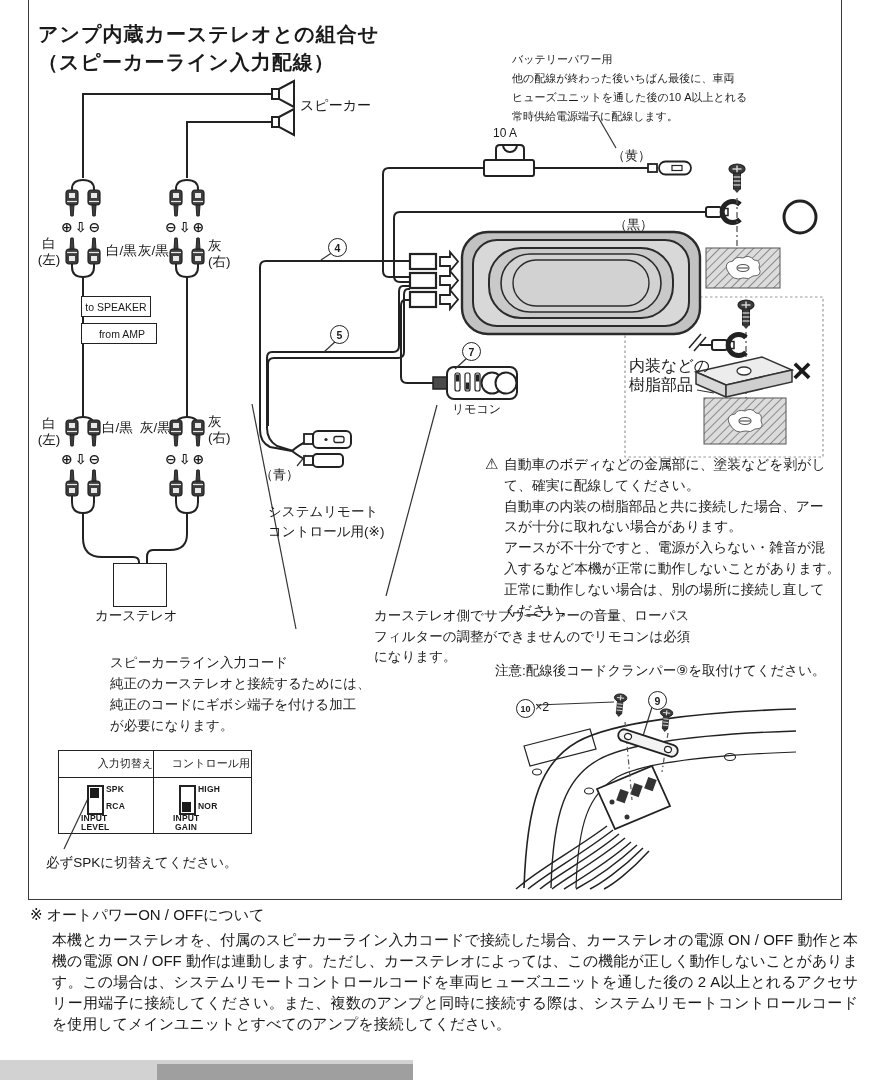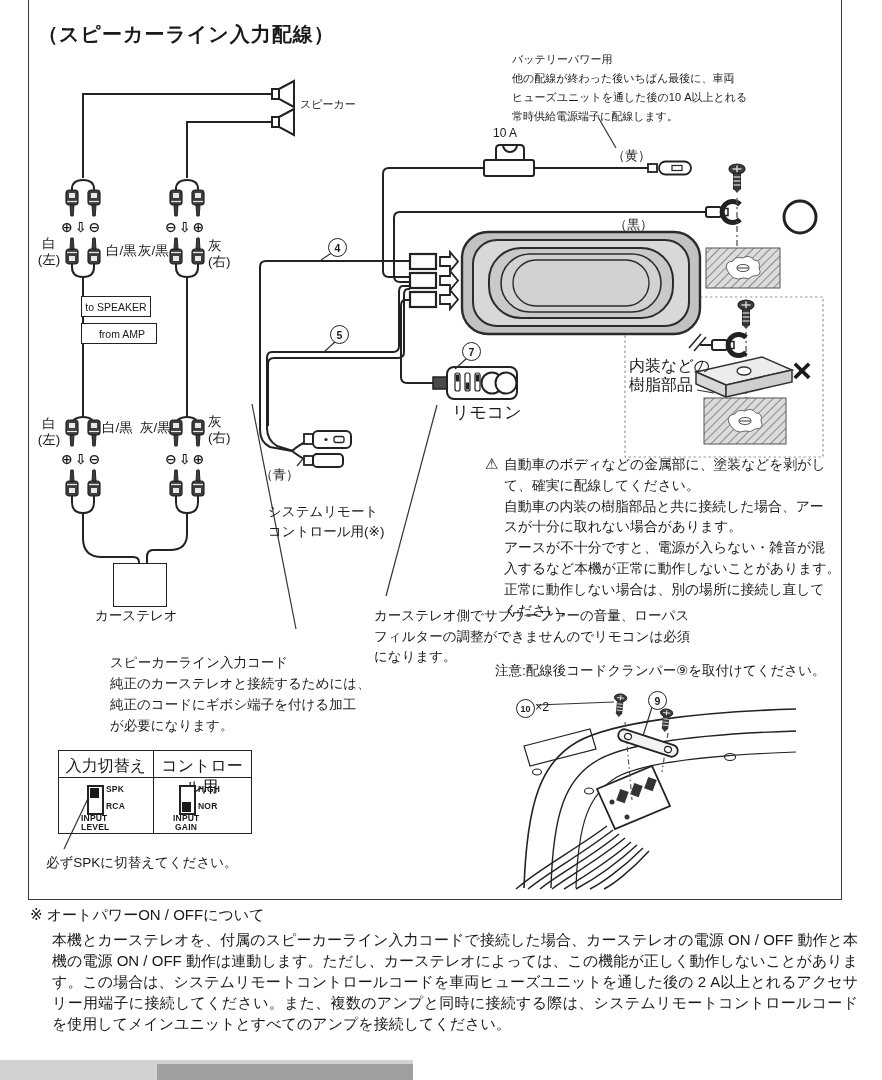--- a/index.html
+++ b/index.html
@@ -10,21 +10,21 @@
   .border-box{border:1.6px solid #3a3a3a;}
   .tag-box{border:1.5px solid #222;background:#fff;font-size:10.5px;display:flex;
            align-items:center;justify-content:center;}
   .cnum{width:17px;height:17px;border:1.6px solid #222;border-radius:50%;background:#fff;
         display:flex;align-items:center;justify-content:center;font-size:10.5px;font-weight:700;}
   .pol{font-size:14px;letter-spacing:2px;font-weight:600;}
   .switch{width:13px;height:26px;border:2px solid #222;background:#fff;position:absolute;}
   .knob{position:absolute;left:1px;width:9px;height:10px;background:#1a1a1a;}
   .sw-lbl{position:absolute;font-size:8.5px;font-weight:700;letter-spacing:.2px;text-align:right;}
   .sw-sub{position:absolute;font-size:8.5px;font-weight:700;letter-spacing:.2px;}
-  .hdr-cell{position:absolute;font-size:16px;text-align:center;}
+  .hdr-cell{position:absolute;font-size:11px;text-align:right;}
   svg{position:absolute;left:0;top:0;}
 </style>
 </head>
 <body>
 
 <div class="page">
 
   <div class="abs border-box" style="left:28px;top:-30px;width:812px;height:928px;"></div>
 
   <svg width="882" height="1080" viewBox="0 0 882 1080">
@@ -238,29 +238,30 @@
         <path d="M625,838 C598,860 568,877 552,889"></path>
         <path d="M631,842 C606,864 578,880 564,889"></path>
         <path d="M637,845 C613,867 589,882 576,889"></path>
         <path d="M643,848 C621,870 600,884 590,889"></path>
         <path d="M649,851 C630,872 612,885 604,889"></path>
       </g>
     </g>
   </svg>
 
   <div class="abs" style="left:38px;top:20px;font-size:20px;font-weight:700;line-height:28px;letter-spacing:1px;">
+    <div>アンプ内蔵カーステレオとの組合せ</div>
     <div>（スピーカーライン入力配線）</div>
   </div>
 
   <div class="abs txt" style="left:512px;top:50px;line-height:19px;font-size:11px;">バッテリーパワー用
 他の配線が終わった後いちばん最後に、車両
 ヒューズユニットを通した後の10 A以上とれる
 常時供給電源端子に配線します。</div>
 
-  <div class="abs" style="left:300px;top:97px;font-size:11px;">スピーカー</div>
+  <div class="abs" style="left:300px;top:97px;font-size:14px;">スピーカー</div>
 
   <div class="abs" style="left:493px;top:126px;font-size:12px;">10 A</div>
 
   <div class="abs" style="left:612px;top:147px;font-size:13px;">（黄）</div>
   <div class="abs" style="left:614px;top:216px;font-size:13px;">（黒）</div>
 
   <div class="abs pol" style="left:61px;top:219px;">⊕⇩⊖</div>
   <div class="abs pol" style="left:165px;top:219px;">⊖⇩⊕</div>
   <div class="abs pol" style="left:61px;top:451px;">⊕⇩⊖</div>
   <div class="abs pol" style="left:165px;top:451px;">⊖⇩⊕</div>
@@ -290,21 +291,21 @@
   <div class="abs tag-box" style="left:81px;top:296px;width:68px;height:19px;">to SPEAKER</div>
   <div class="abs tag-box" style="left:81px;top:323px;width:68px;height:19px;padding-left:6px;">from AMP</div>
 
   <div class="abs cnum" style="left:328px;top:238px;">4</div>
   <div class="abs cnum" style="left:330px;top:325px;">5</div>
   <div class="abs cnum" style="left:462px;top:342px;">7</div>
   <div class="abs cnum" style="left:648px;top:691px;">9</div>
   <div class="abs cnum" style="left:516px;top:699px;font-size:9px;">10</div>
   <div class="abs" style="left:535px;top:700px;font-size:12.5px;">×2</div>
 
-  <div class="abs" style="left:452px;top:401px;font-size:17px;">リモコン</div>
+  <div class="abs" style="left:452px;top:401px;font-size:12px;">リモコン</div>
 
   <div class="abs" style="left:260px;top:466px;font-size:13px;">（青）</div>
 
   <div class="abs txt" style="left:260px;top:502px;margin-left:8px;">システムリモート
 コントロール用(※)</div>
 
   <div class="abs" style="left:113px;top:563px;width:52px;height:42px;border:1.6px solid #222;background:#fff;"></div>
   <div class="abs" style="left:95px;top:607px;font-size:13.5px;">カーステレオ</div>
 
   <div class="abs" style="left:485px;top:455px;font-size:15px;">⚠</div>

